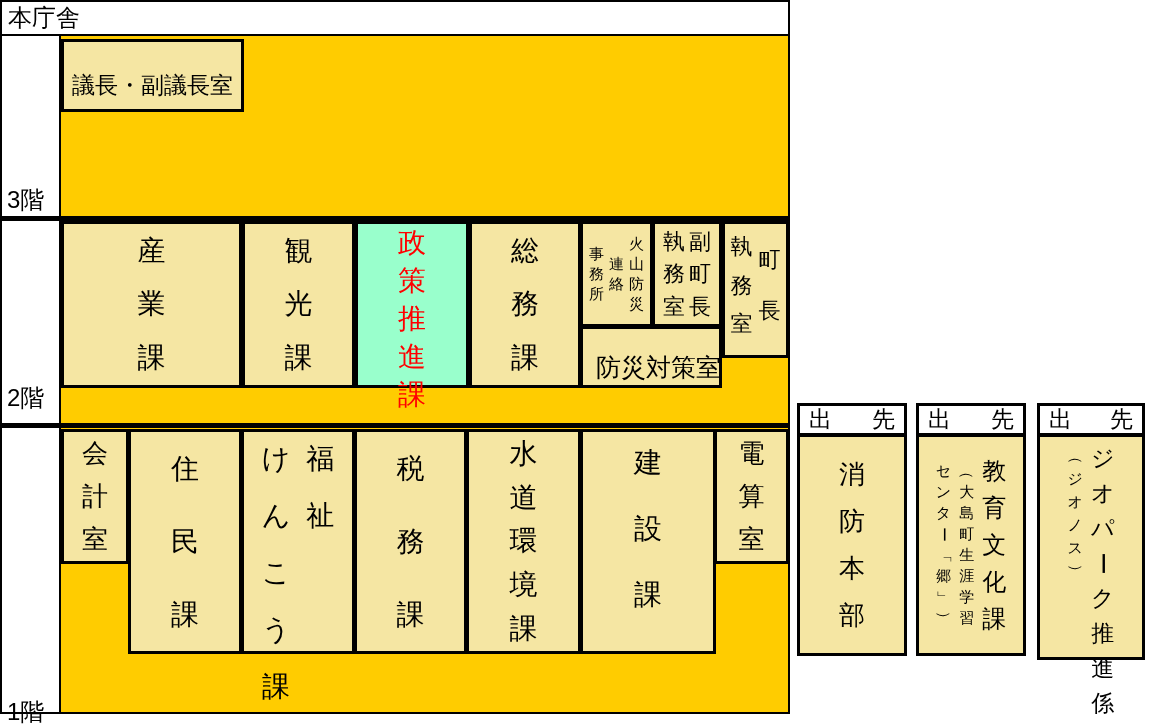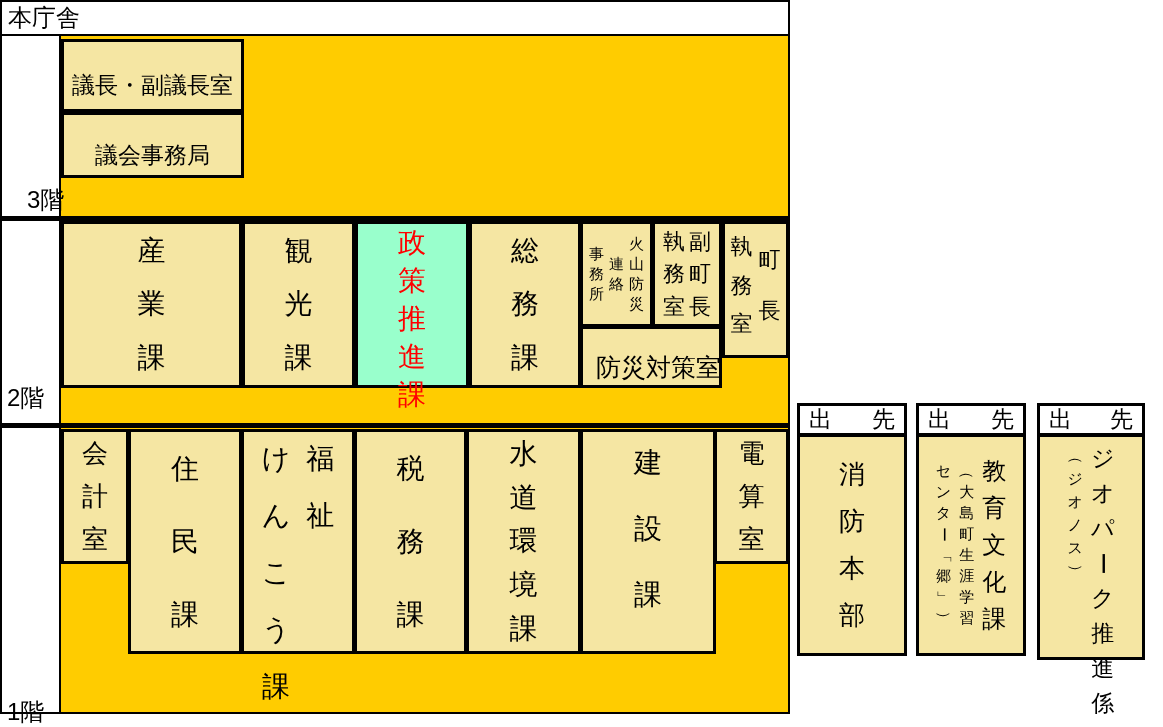--- a/index.html
+++ b/index.html
@@ -9,21 +9,21 @@
   
   .main{position:absolute;left:0;top:0;width:790px;height:714px;border:2px solid #000;
         background:#fff;box-sizing:border-box;}
   .title-row{position:absolute;left:0;right:0;top:0;height:32px;border-bottom:2px solid #000;
              background:#fff;font-size:24px;line-height:32px;padding-left:6px;}
   .floors-bg{position:absolute;left:59px;right:0;top:34px;bottom:0;background:#FFCC00;}
   .label-col-line{position:absolute;left:57px;top:32px;bottom:0;width:2px;background:#000;}
   .divider{position:absolute;left:0;right:0;height:5px;background:#000;}
   .div-3-2{top:214px;} .div-2-1{top:421px;}
   .floor-label{position:absolute;left:5px;font-size:24px;height:30px;line-height:30px;}
-  .fl-3{top:183px;margin-left:20px;} .fl-2{top:381px;} .fl-1{top:677px;margin-top:18px;}
+  .fl-3{top:183px;} .fl-2{top:381px;} .fl-1{top:677px;margin-top:18px;}
 
   
   .room{position:absolute;background:#F5E6A3;border:3px solid #000;box-sizing:border-box;}
   .room.mint{background:#99FFCC;}
   .hlabel{position:absolute;inset:0;display:flex;align-items:center;justify-content:center;
           font-size:23px;white-space:nowrap;margin-top:20px;}
 
   
   .r-gicho{left:59px;top:37px;width:183px;height:73px;}
   .r-jimu{left:59px;top:110px;width:183px;height:66px;}
@@ -98,23 +98,20 @@
     <div class="divider div-3-2"></div>
     <div class="divider div-2-1"></div>
 
     <div class="floor-label fl-3">3階</div>
     <div class="floor-label fl-2">2階</div>
     <div class="floor-label fl-1">1階</div>
 
     <div class="room r-gicho">
       <div class="hlabel">議長・副議長室</div>
     </div>
-    <div class="room r-jimu">
-      <div class="hlabel">議会事務局</div>
-    </div>
 
     <div class="room r-sangyo">
       <div class="vtext spread">
           <div class="vcol">
             <span>産</span>
             <span>業</span>
             <span>課</span>
           </div>
         </div>
     </div>

